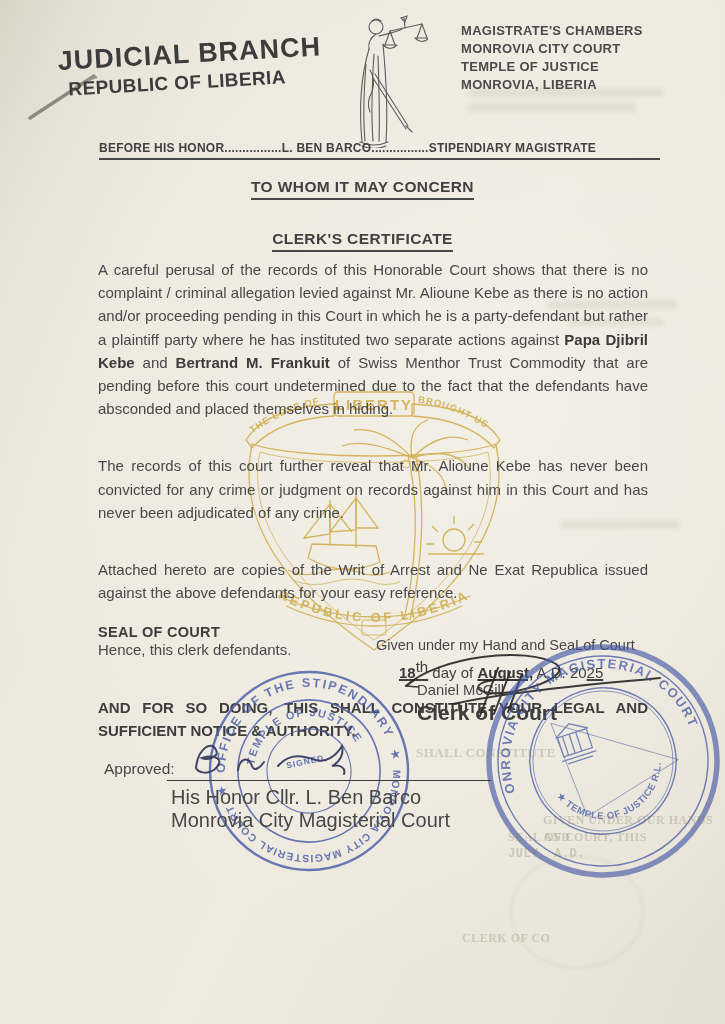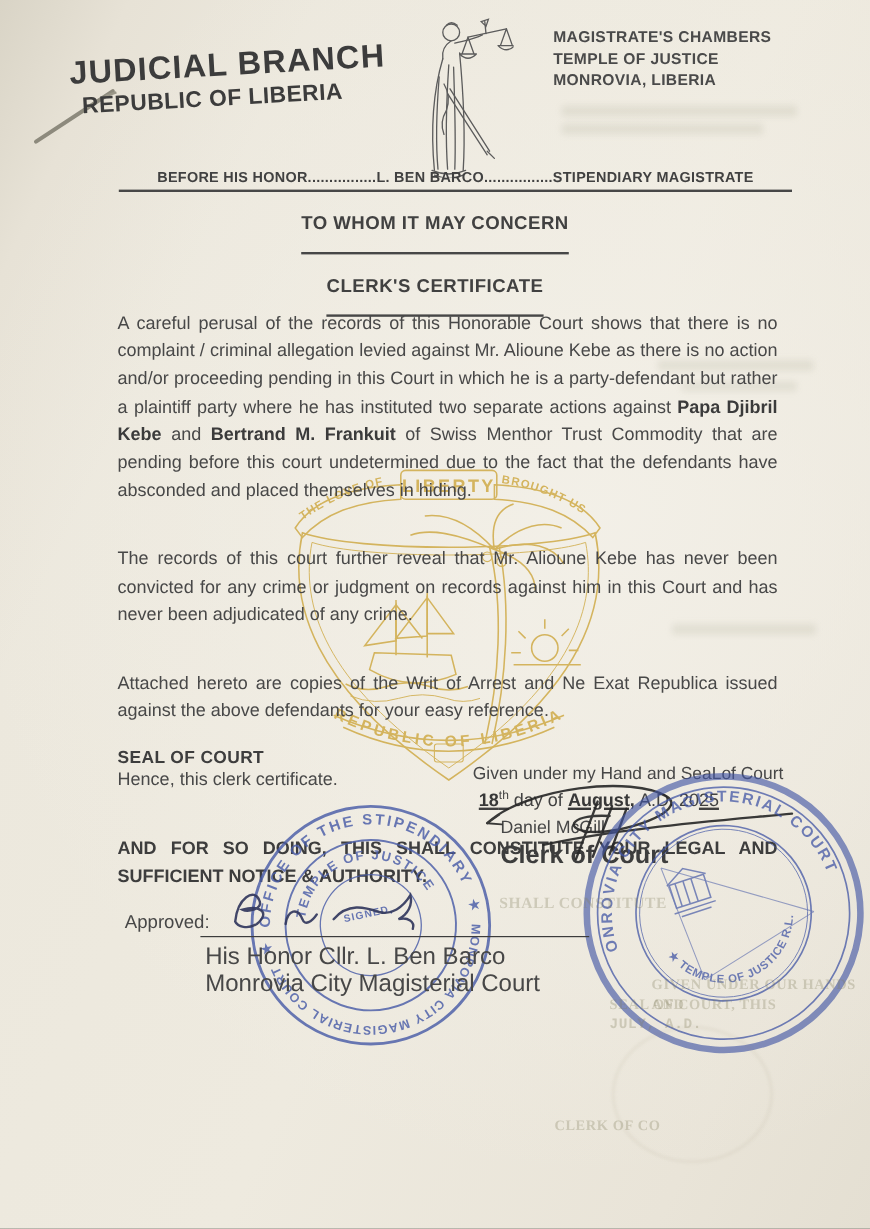--- a/index.html
+++ b/index.html
@@ -12,21 +12,21 @@
   }
   .abs{position:absolute;}
   .hdrL{font-weight:bold;color:#3c3c3c;transform:rotate(-3.2deg);transform-origin:left top;}
   .hdrL .t1{font-size:27px;letter-spacing:1px;}
   .hdrL .t2{font-size:19px;letter-spacing:.4px;margin-left:9px;margin-top:2px;}
   .hdrR{font-size:13px;font-weight:bold;color:#4a4a4a;line-height:1.38;letter-spacing:.3px;}
   .beforeLine{font-size:12px;font-weight:bold;color:#414141;letter-spacing:.25px;
     border-bottom:2.5px solid #474747;padding-bottom:3px;white-space:nowrap;}
   .ctrTitle{width:725px;text-align:center;}
   .ctrTitle span{display:inline-block;font-size:15.5px;font-weight:bold;color:#414141;
-    letter-spacing:.4px;border-bottom:2px solid #474747;padding-bottom:14px;}
+    letter-spacing:.4px;border-bottom:2px solid #474747;padding-bottom:2px;}
   .bodyTxt{width:566px;font-size:15px;line-height:23.2px;text-align:justify;color:#484848;}
   .bodyTxt p{margin:0 16px 11px 0;}
   .bodyTxt p.gapBig{margin-bottom:34px;}
   .bodyTxt .bld{font-weight:bold;color:#3b3b3b;}
   .p5{font-weight:bold;color:#3d3d3d;}
   .closeTxt{font-size:14.5px;color:#474747;}
   .dateLine{font-size:15px;color:#414141;}
   .dateLine .u{text-decoration:underline;text-decoration-thickness:1.6px;}
   .dateLine b{color:#383838;}
   .sealLbl{font-size:14.5px;font-weight:bold;color:#3d3d3d;letter-spacing:.3px;}
@@ -71,31 +71,32 @@
     <path d="M46,42 C47,72 48,102 47,127"></path>
     <path d="M34,50 C32,75 31,105 33,127"></path>
     <path d="M28,128 Q42,134 56,128"></path>
     <path d="M30,132 Q42,137 54,132"></path>
     <path d="M43,60 L76,112 M41,64 L74,115 M74,112 l6,6"></path>
     <path d="M38,56 q6,10 2,22 q-6,10 -2,20"></path>
   </svg>
 
   <div class="abs hdrR" style="left:461px;top:22px;">
     <div>MAGISTRATE'S CHAMBERS</div>
+    <div>MONROVIA CITY COURT</div>
     <div>TEMPLE OF JUSTICE</div>
     <div>MONROVIA, LIBERIA</div>
   </div>
 
   <div class="abs ghostBlob" style="left:468px;top:88px;width:196px;height:9px;"></div>
   <div class="abs ghostBlob" style="left:468px;top:103px;width:168px;height:9px;"></div>
   <div class="abs ghostBlob" style="left:548px;top:300px;width:130px;height:9px;"></div>
   <div class="abs ghostBlob" style="left:568px;top:318px;width:96px;height:8px;"></div>
   <div class="abs ghostBlob" style="left:560px;top:520px;width:120px;height:9px;"></div>
 
-  <div class="abs beforeLine" style="left:99px;top:141px;width:561px;text-align:center;">BEFORE HIS HONOR................L. BEN BARCO................STIPENDIARY MAGISTRATE</div>
+  <div class="abs beforeLine" style="left:99px;top:141px;width:561px;">BEFORE HIS HONOR................L. BEN BARCO................STIPENDIARY MAGISTRATE</div>
 
   <div class="abs ctrTitle" style="left:0;top:178px;">
     <span>TO WHOM IT MAY CONCERN</span>
   </div>
   <div class="abs ctrTitle" style="left:0;top:230px;">
     <span>CLERK'S CERTIFICATE</span>
   </div>
 
   <svg class="abs" style="left:230px;top:382px;opacity:.8;" width="288" height="288" viewBox="0 0 288 288" stroke="#cda63d" fill="none" stroke-width="1.3">
     <defs>
@@ -127,27 +128,27 @@
       <text font-size="9.5" letter-spacing="1"><textPath href="#wmL" startOffset="8%">THE LOVE OF</textPath></text>
       <text font-size="9.5" letter-spacing="1"><textPath href="#wmR" startOffset="6%">BROUGHT US</textPath></text>
       <text font-size="13" letter-spacing="3"><textPath href="#wmB" startOffset="50%" text-anchor="middle">REPUBLIC OF LIBERIA</textPath></text>
     </g>
   </svg>
 
   <div class="abs bodyTxt" style="left:98px;top:258px;">
     <p class="gapBig"><span>A careful perusal of the records of this Honorable Court shows that there is no complaint / criminal allegation levied against Mr. Alioune Kebe as there is no action and/or proceeding pending in this Court in which he is a party-defendant but rather a plaintiff party where he has instituted two separate actions against </span><span class="bld">Papa Djibril Kebe</span><span> and </span><span class="bld">Bertrand M. Frankuit</span><span> of Swiss Menthor Trust Commodity that are pending before this court undetermined due to the fact that the defendants have absconded and placed themselves in hiding.</span></p>
     <p class="gapBig">The records of this court further reveal that Mr. Alioune Kebe has never been convicted for any crime or judgment on records against him in this Court and has never been adjudicated of any crime.</p>
     <p class="gapBig">Attached hereto are copies of the Writ of Arrest and Ne Exat Republica issued against the above defendants for your easy reference.</p>
-    <p class="gapBig">Hence, this clerk certificate.</p>
+    <p class="gapBig">Hence, this clerk defendants.</p>
     <p class="p5">AND FOR SO DOING, THIS SHALL CONSTITUTE YOUR LEGAL AND SUFFICIENT NOTICE &amp; AUTHORITY.</p>
   </div>
 
-  <div class="abs closeTxt" style="left:394px;top:637px;">Given under my Hand and SeaLof Court</div>
+  <div class="abs closeTxt" style="left:376px;top:637px;">Given under my Hand and SeaLof Court</div>
   <div class="abs dateLine" style="left:399px;top:658px;">
-    <span class="u"><b>18</b><sup style="font-size:10px;">th</sup></span><span> day of </span><b class="u">August,</b><span> A.D. </span><span>20</span><span class="u">25</span>
+    <span class="u"><b>18</b><sup style="font-size:15px;">th</sup></span><span> day of </span><b class="u">August,</b><span> A.D. </span><span>20</span><span class="u">25</span>
   </div>
 
   <div class="abs sealLbl" style="left:98px;top:624px;">SEAL OF COURT</div>
 
   <div class="abs clerkName" style="left:417px;top:682px;">Daniel McGill</div>
   <div class="abs clerkTitle" style="left:417px;top:701px;">Clerk of Court</div>
 
   <svg class="abs" style="left:398px;top:638px;" width="275" height="95" viewBox="0 0 275 95" stroke="#262626" fill="none" stroke-width="2" stroke-linecap="round" opacity=".9">
     <path d="M8,48 C40,18 130,8 158,26 C176,38 120,58 92,55 C70,52 80,40 110,42"></path>
     <path d="M55,66 C120,52 200,46 262,40"></path>

